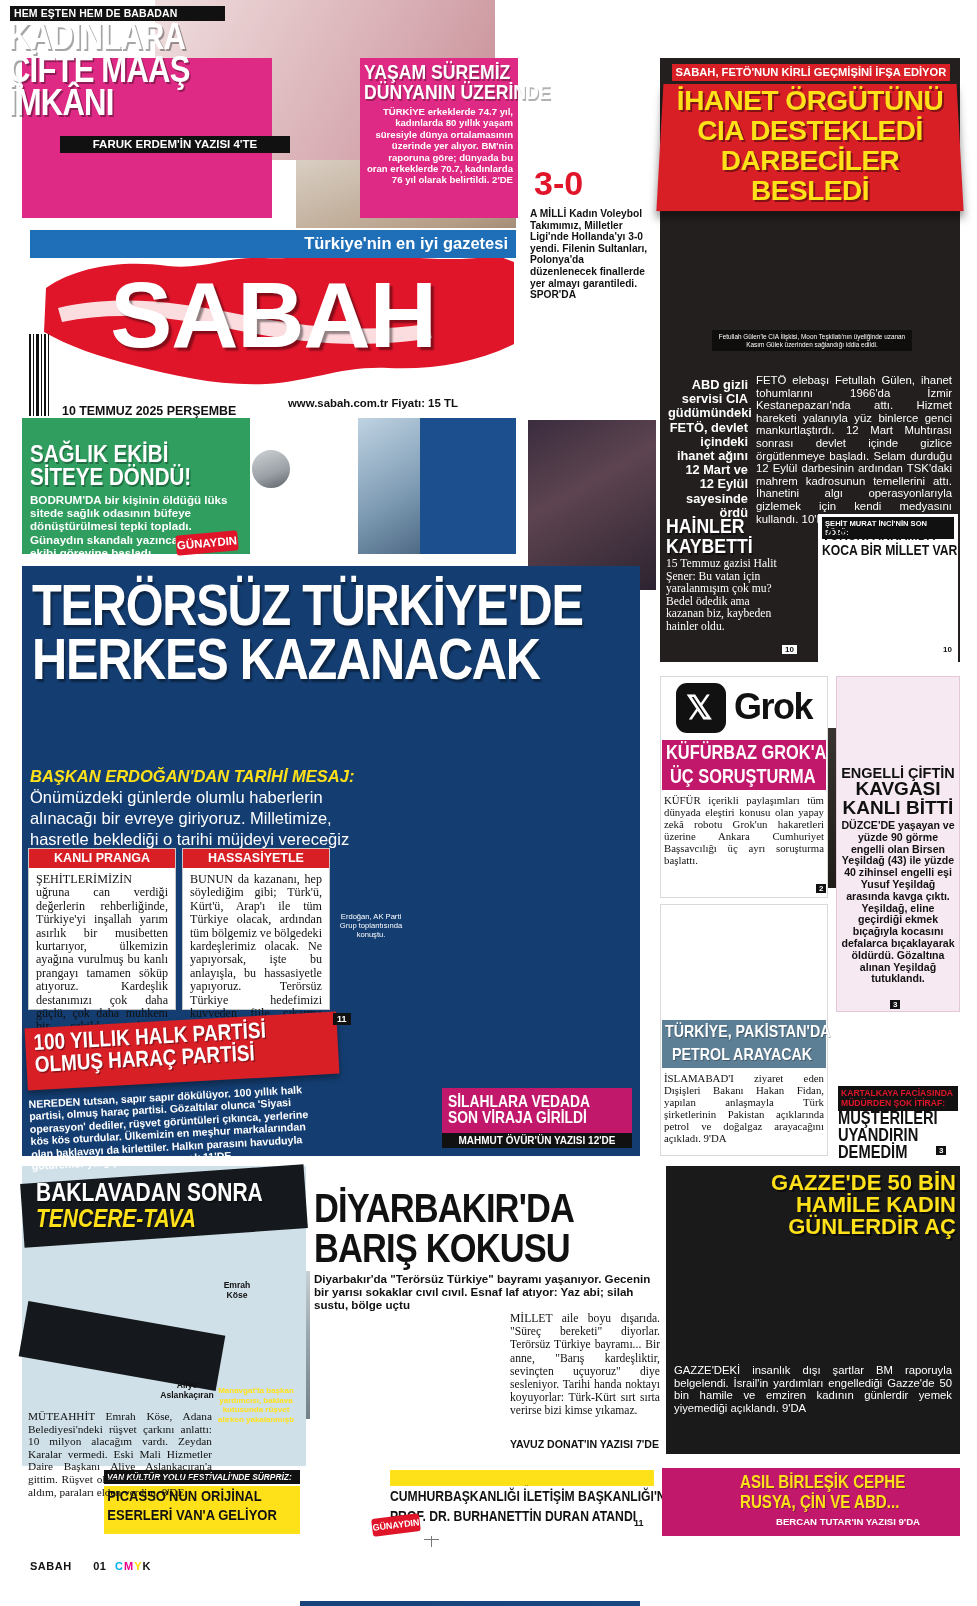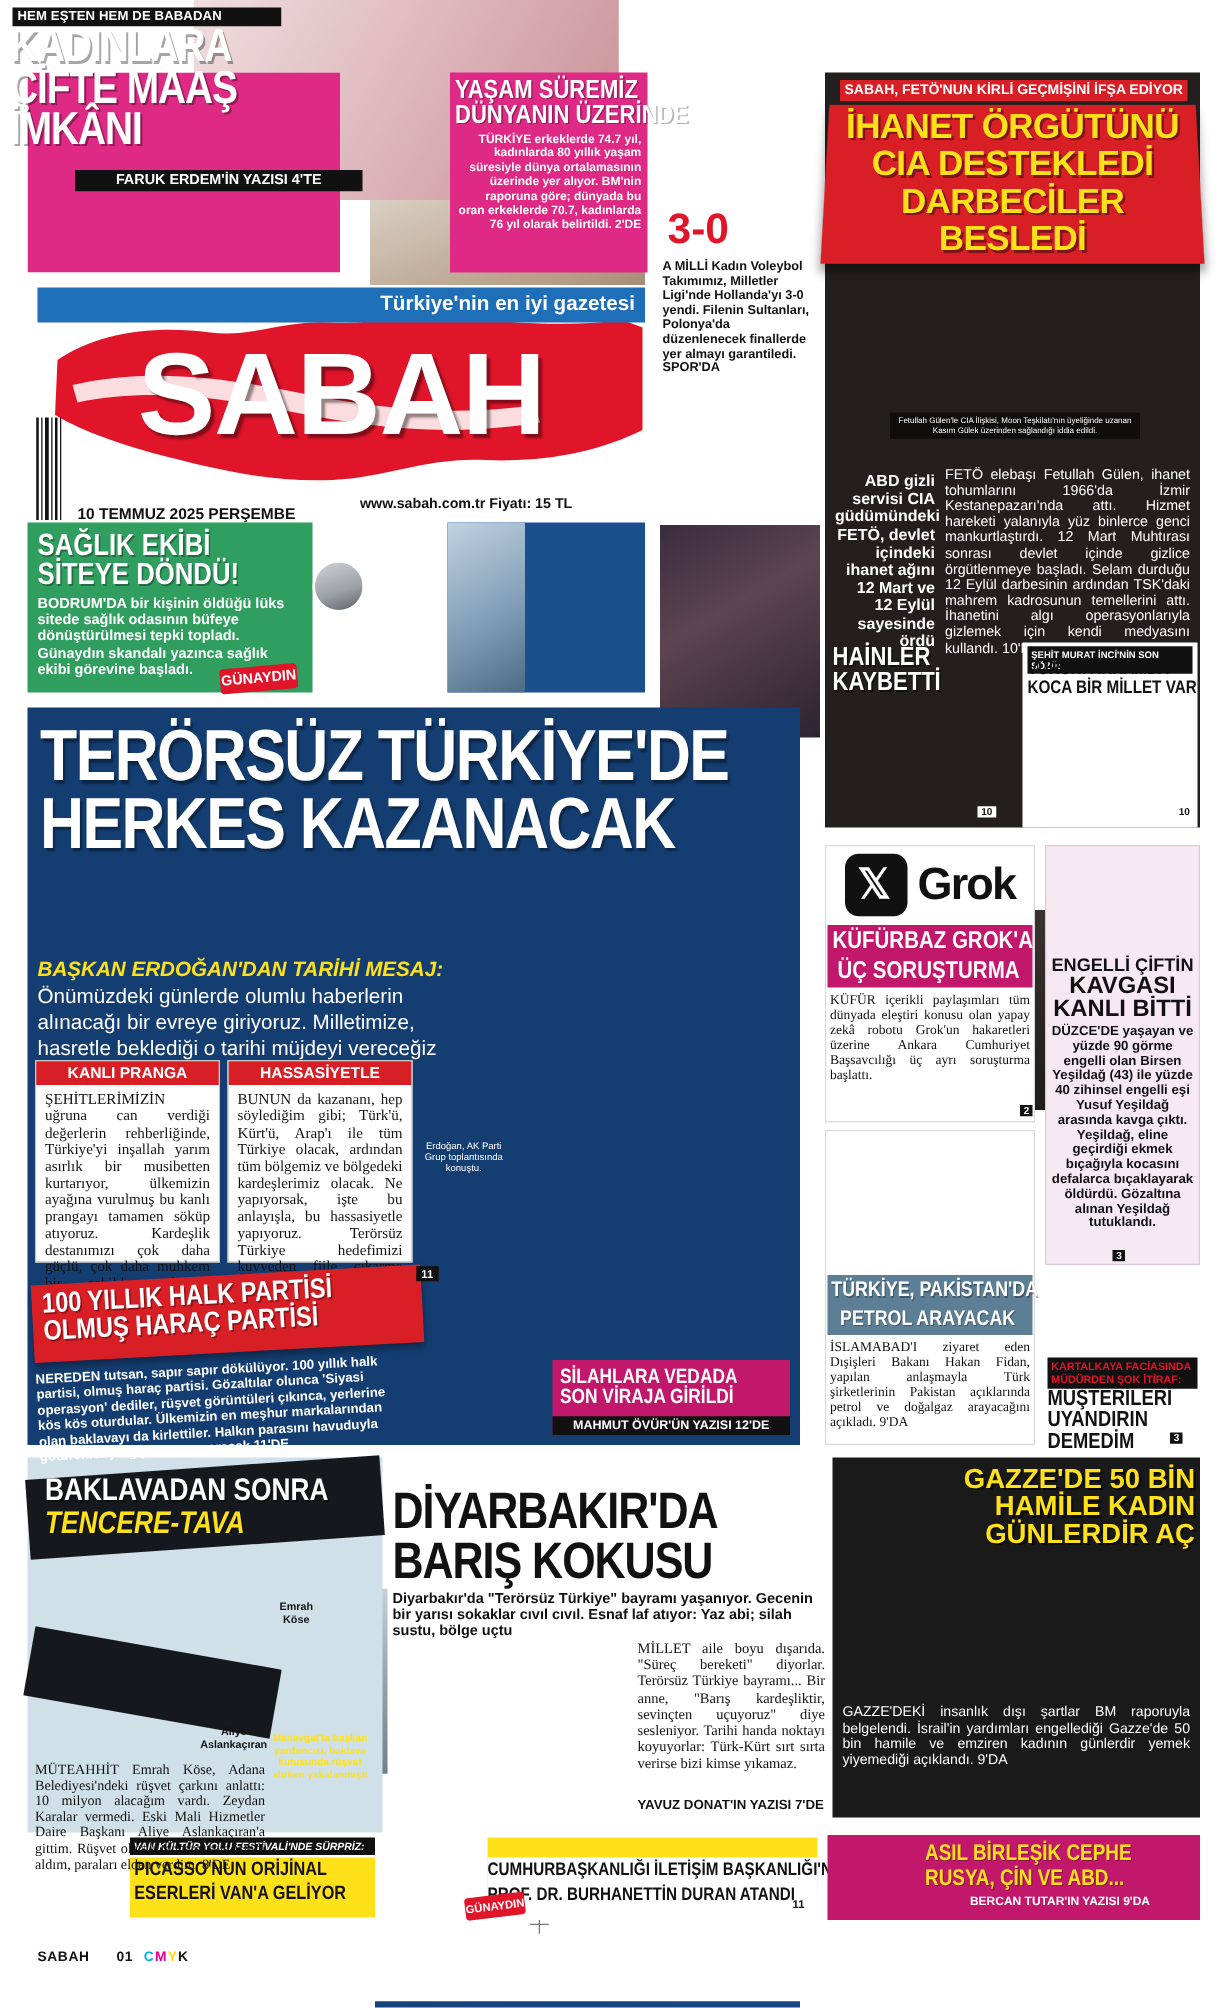--- a/index.html
+++ b/index.html
@@ -99,21 +99,21 @@
   #mast-map { left:28px; top:236px; width:490px; height:170px; }
   #mast-name { left:58px; top:262px; width:430px; text-align:center; }
   #mast-name span { font-size:93px; font-weight:bold; color:#fff; letter-spacing:-1px;
       text-shadow:3px 3px 2px rgba(0,0,0,.42); }
   #barcode { left:25px; top:330px; width:26px; height:90px; }
   #mast-date { left:62px; top:404px; font-size:12.4px; font-weight:bold; color:#111; }
   #mast-web { left:288px; top:397px; font-size:11.4px; font-weight:bold; color:#111; }
 
   
   #saglik { left:22px; top:418px; width:330px; height:136px; background:#2f9e5f; overflow:hidden; }
-  #saglik h2 { padding:7px 0 0 8px; color:#fff; }
+  #saglik h2 { padding:24px 0 0 8px; color:#fff; }
   #saglik h2 div { font-size:24.5px; font-weight:bold; line-height:23px; text-shadow:1.5px 1.5px 0 rgba(0,0,0,.3); }
   #saglik p { padding:5px 8px 0 8px; color:#fff; font-size:11.6px; line-height:13.2px; font-weight:600; }
   #gunaydin { left:176px; top:533px; width:62px; height:20px; background:#e0152a; color:#fff;
       font-size:11.5px; font-weight:bold; line-height:20px; text-align:center; border-radius:3px;
       transform:rotate(-5deg); }
   #sag-photo { left:238px; top:418px; width:132px; height:148px; }
   #sicak { left:358px; top:418px; width:158px; height:136px; background:#1c4f8e; overflow:hidden; }
 
   
   #main { left:22px; top:566px; width:618px; height:590px; background:#143e72; overflow:hidden; }
@@ -303,20 +303,21 @@
   <div class="abs just" id="feto-body">FETÖ elebaşı Fetullah Gülen, ihanet tohumlarını 1966'da İzmir Kestanepazarı'nda attı. Hizmet hareketi yalanıyla yüz binlerce genci mankurtlaştırdı. 12 Mart Muhtırası sonrası devlet içinde gizlice örgütlenmeye başladı. Selam durduğu 12 Eylül darbesinin ardından TSK'daki mahrem kadrosunun temellerini attı. İhanetini algı operasyonlarıyla gizlemek için kendi medyasını kullandı. 10'DA</div>
   <div class="abs photo dark" id="feto-face"></div>
 
   <div class="abs" id="hainler">
     <div class="abs photo gazi" id="hain-bg"></div>
   </div>
   <div class="abs uc" id="hain-h">
     <div class="sq">HAİNLER</div>
     <div class="sq">KAYBETTİ</div>
   </div>
+  <div class="abs serif" id="hain-p">15 Temmuz gazisi Halit Şener: Bu vatan için yaralanmışım çok mu? Bedel ödedik ama kazanan biz, kaybeden hainler oldu.</div>
   <div class="abs" id="hain-pg">10</div>
 
   <div class="abs" id="murat"></div>
   <div class="abs uc" id="murat-k">ŞEHİT MURAT İNCİ'NİN SON SÖZÜ:</div>
   <div class="abs uc" id="murat-h">
     <div class="sq">VURUN! ARKAMDA</div>
     <div class="sq">KOCA BİR MİLLET VAR</div>
   </div>
   <div class="abs photo flag" id="murat-ph"></div>
   <div class="abs" id="murat-pg">10</div>

